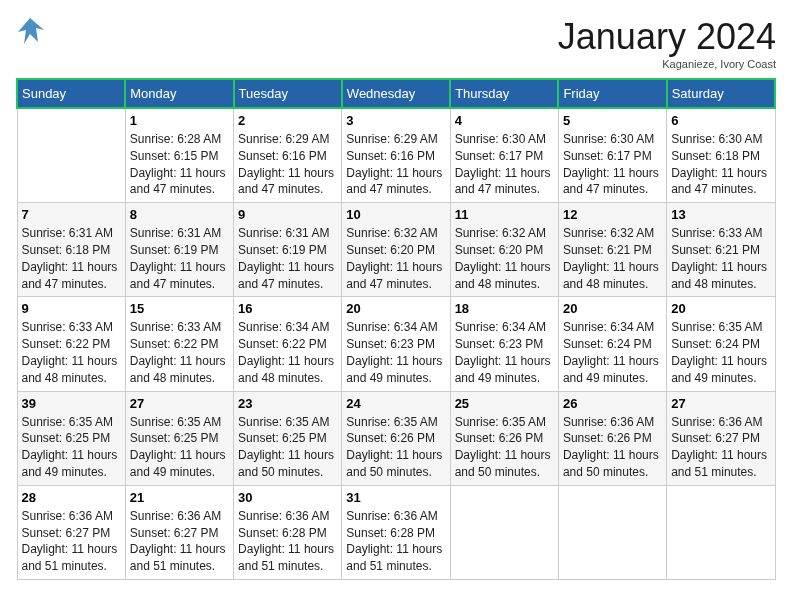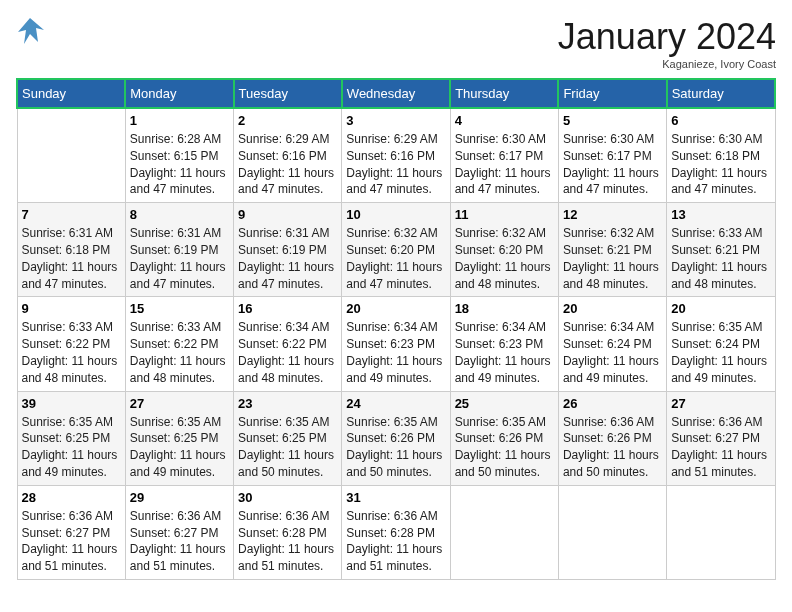--- a/index.html
+++ b/index.html
@@ -318,21 +318,21 @@
       </tr>
       <tr>
         <td>
           <div class="day-number">28</div>
           <div class="day-info" style="white-space: pre-line;">Sunrise: 6:36 AM
 Sunset: 6:27 PM
 Daylight: 11 hours
 and 51 minutes.</div>
         </td>
         <td>
-          <div class="day-number">29</div>
+          <div class="day-number">21</div>
           <div class="day-info" style="white-space: pre-line;">Sunrise: 6:36 AM
 Sunset: 6:27 PM
 Daylight: 11 hours
 and 51 minutes.</div>
         </td>
         <td>
           <div class="day-number">30</div>
           <div class="day-info" style="white-space: pre-line;">Sunrise: 6:36 AM
 Sunset: 6:28 PM
 Daylight: 11 hours

